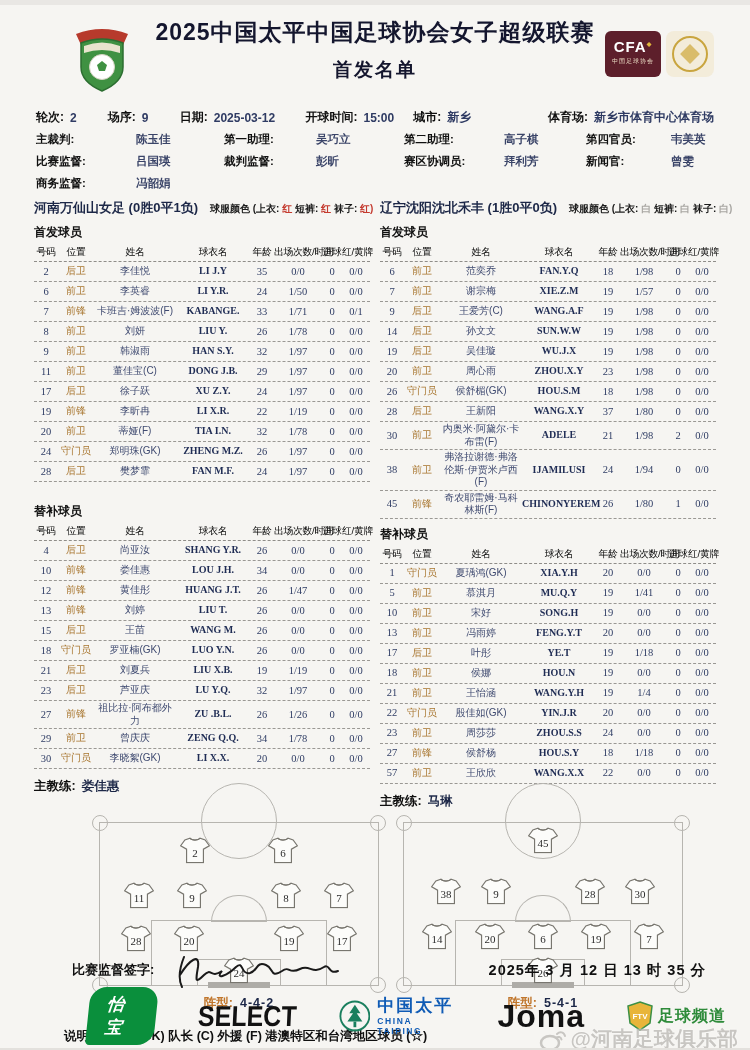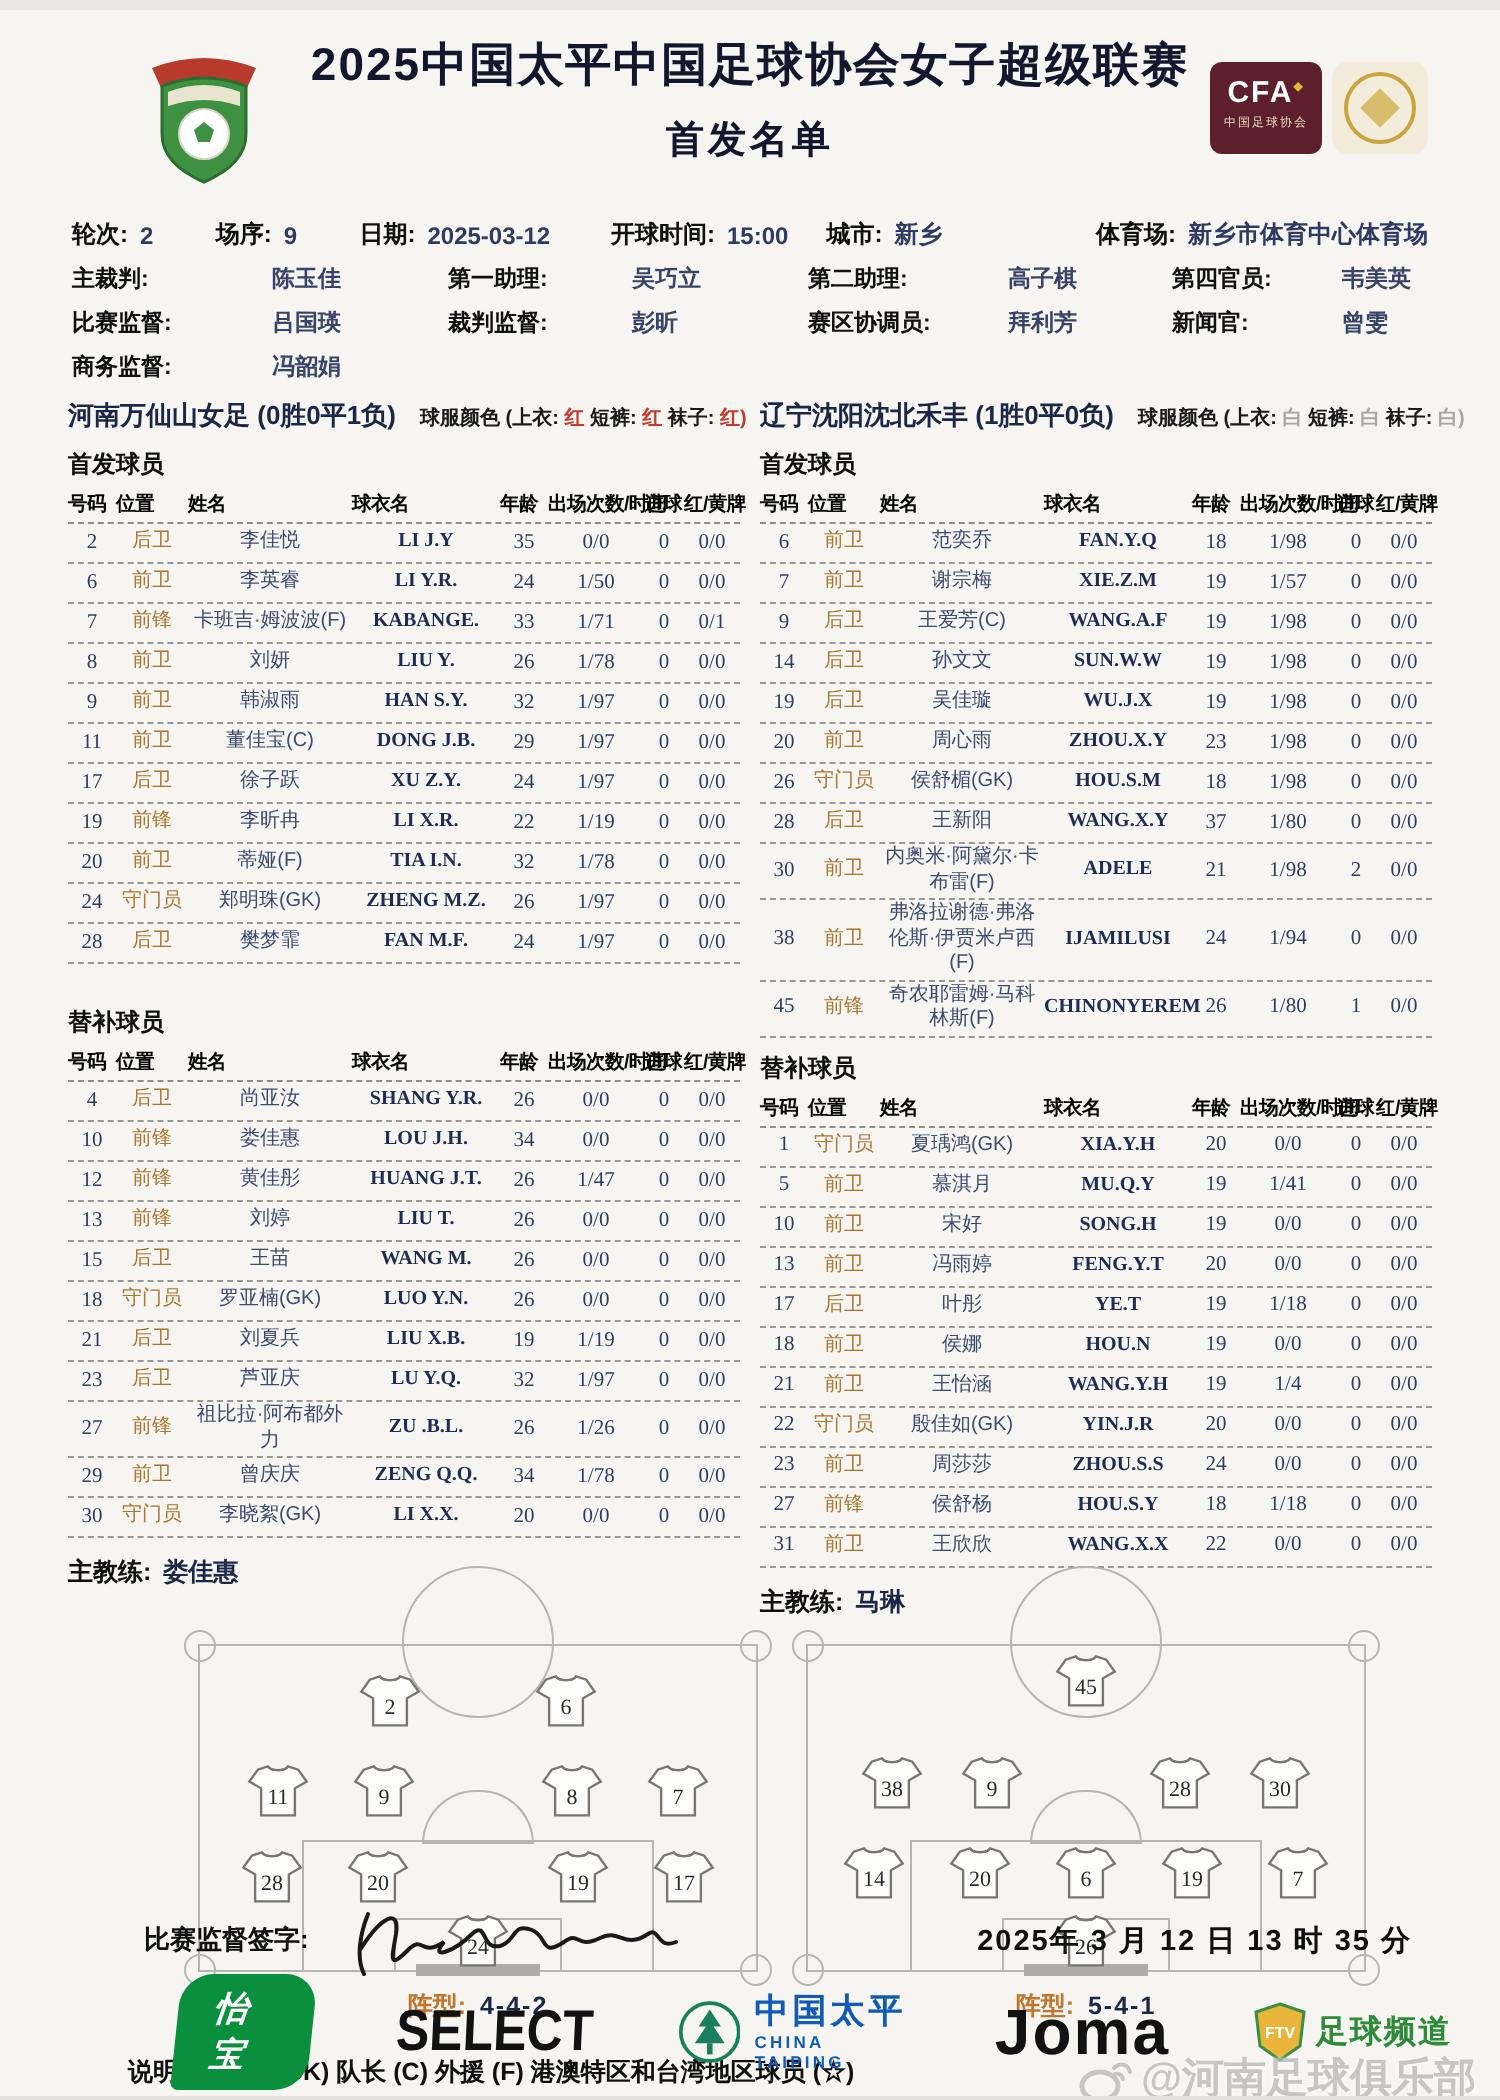--- a/index.html
+++ b/index.html
@@ -36,21 +36,21 @@
   .tcol{width:336px;}
   .thead{display:flex;align-items:baseline;gap:12px;}
   .tname{font-size:13px;font-weight:bold;color:#1c2747;white-space:nowrap;}
   .kit{font-size:10px;font-weight:bold;color:#1b1b1b;white-space:nowrap;}
   .kit .kitv{font-weight:bold;}
   .seclabel{font-size:12px;font-weight:bold;color:#101010;margin:7px 0 3px;}
   .roster{width:100%;font-family:"Liberation Serif",serif;}
   .starters{min-height:252px;}
   .subsT{min-height:208px;}
   .hrow{display:flex;align-items:center;border-bottom:1px dashed #8f8d89;padding:2px 0;font-family:"Liberation Sans",sans-serif;}
-  .hrow div{font-size:9.8px;font-weight:bold;color:#050505;white-space:nowrap;letter-spacing:-0.3px;}
+  .hrow div{font-size:9.8px;font-weight:normal;color:#050505;text-align:center;white-space:nowrap;letter-spacing:-0.3px;}
   .row{display:flex;align-items:center;border-bottom:1px dashed #9a9894;min-height:17px;padding:1px 0;font-size:10.5px;}
   .row div{text-align:center;line-height:1.25;}
   .c0{width:24px}.c1{width:36px}.c2{width:82px}.c3{width:74px}.c4{width:24px}.c5{width:48px}.c6{width:20px}.c7{width:28px}
   .row .c0,.row .c4,.row .c5,.row .c6,.row .c7{color:#2e3c64;}
   .row .c1{color:#a8762f;font-family:"Liberation Sans",sans-serif;font-size:10px;}
   .row .c2{color:#3f4a70;font-family:"Liberation Sans",sans-serif;font-size:10px;}
   .row .c3{color:#1f2c54;font-weight:bold;font-size:10px;}
   .coach{font-size:12.5px;font-weight:bold;color:#101010;margin-top:9px;}
   .coach .cv{color:#1c2747;margin-left:6px;}
 
@@ -663,21 +663,21 @@
             <div class="c0">27</div>
             <div class="c1">前锋</div>
             <div class="c2">侯舒杨</div>
             <div class="c3">HOU.S.Y</div>
             <div class="c4">18</div>
             <div class="c5">1/18</div>
             <div class="c6">0</div>
             <div class="c7">0/0</div>
           </div>
           <div class="row">
-            <div class="c0">31</div>
+            <div class="c0">57</div>
             <div class="c1">前卫</div>
             <div class="c2">王欣欣</div>
             <div class="c3">WANG.X.X</div>
             <div class="c4">22</div>
             <div class="c5">0/0</div>
             <div class="c6">0</div>
             <div class="c7">0/0</div>
           </div>
         </div>
       <div class="coach"><span>主教练:</span><span class="cv">马琳</span></div>

